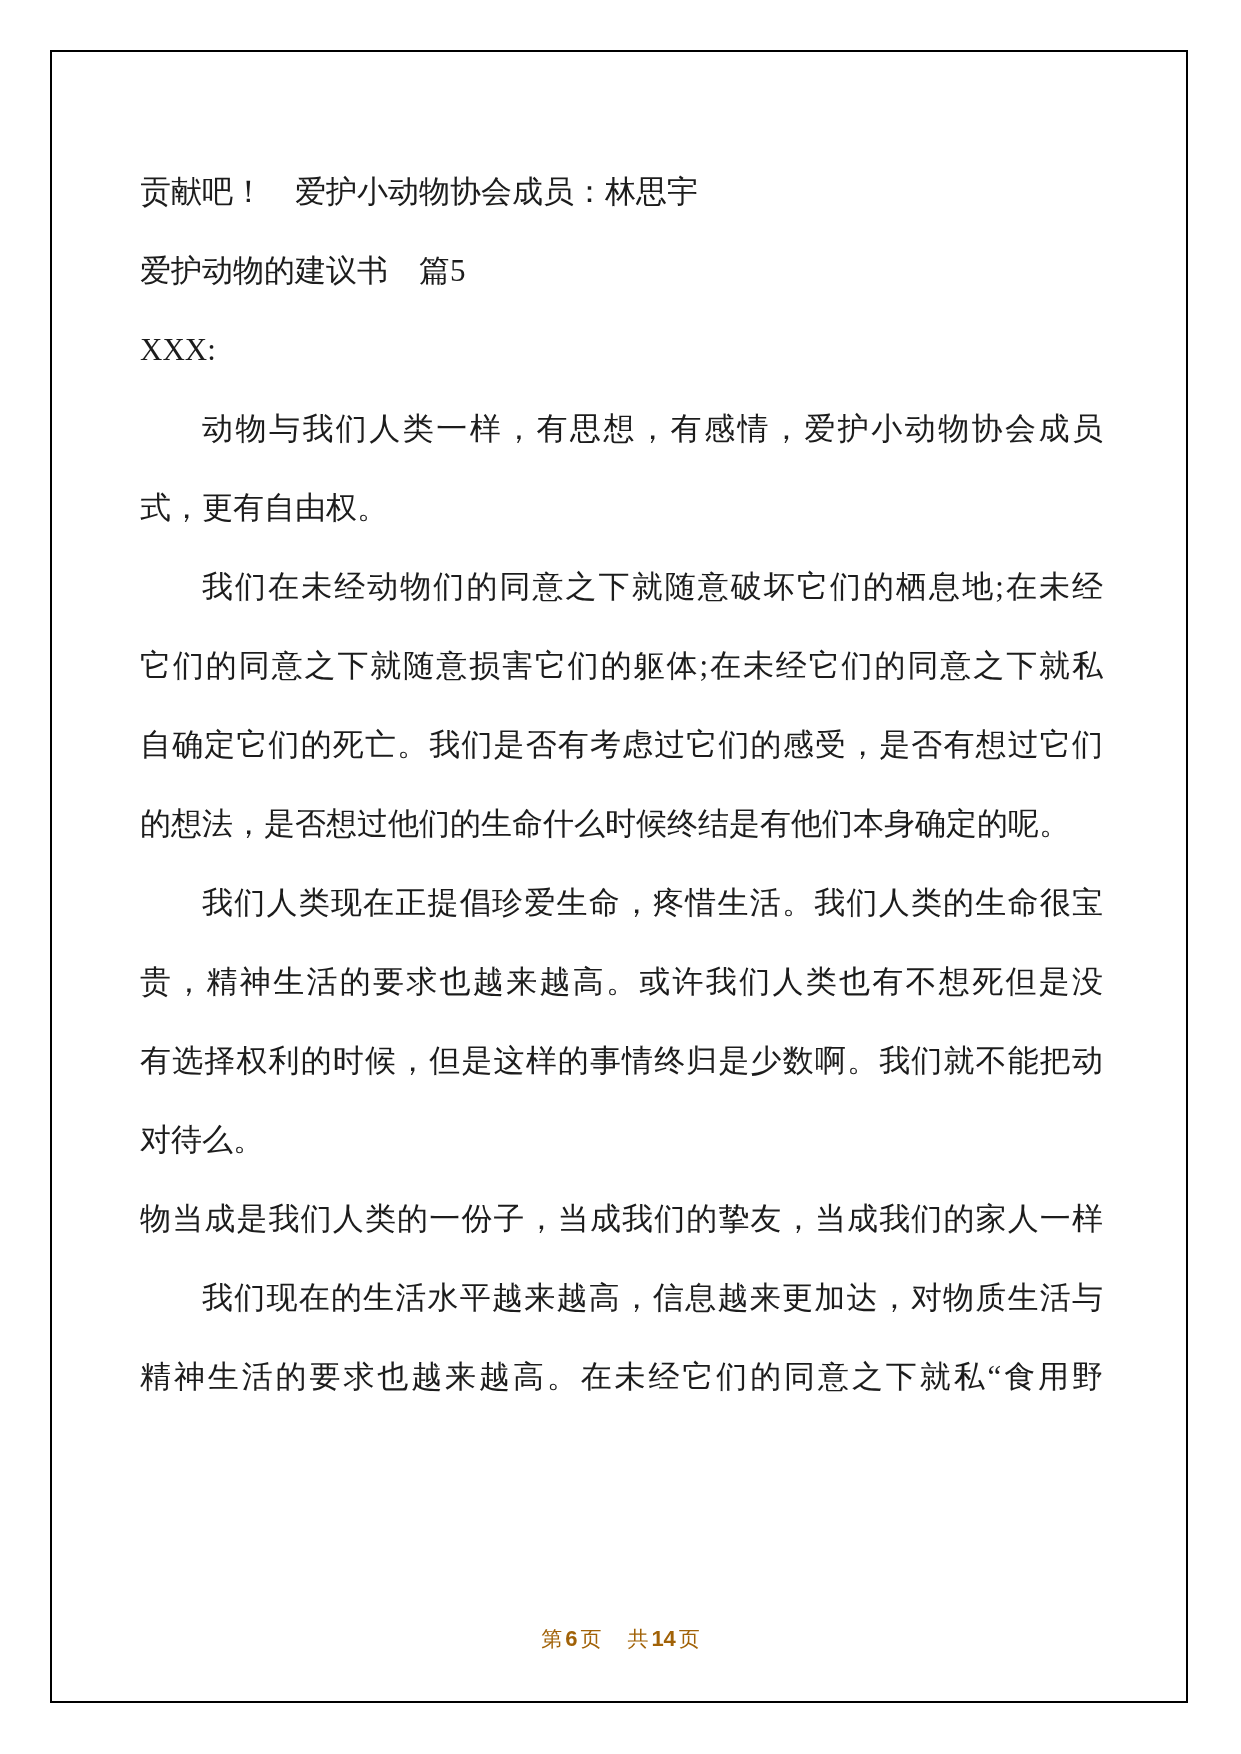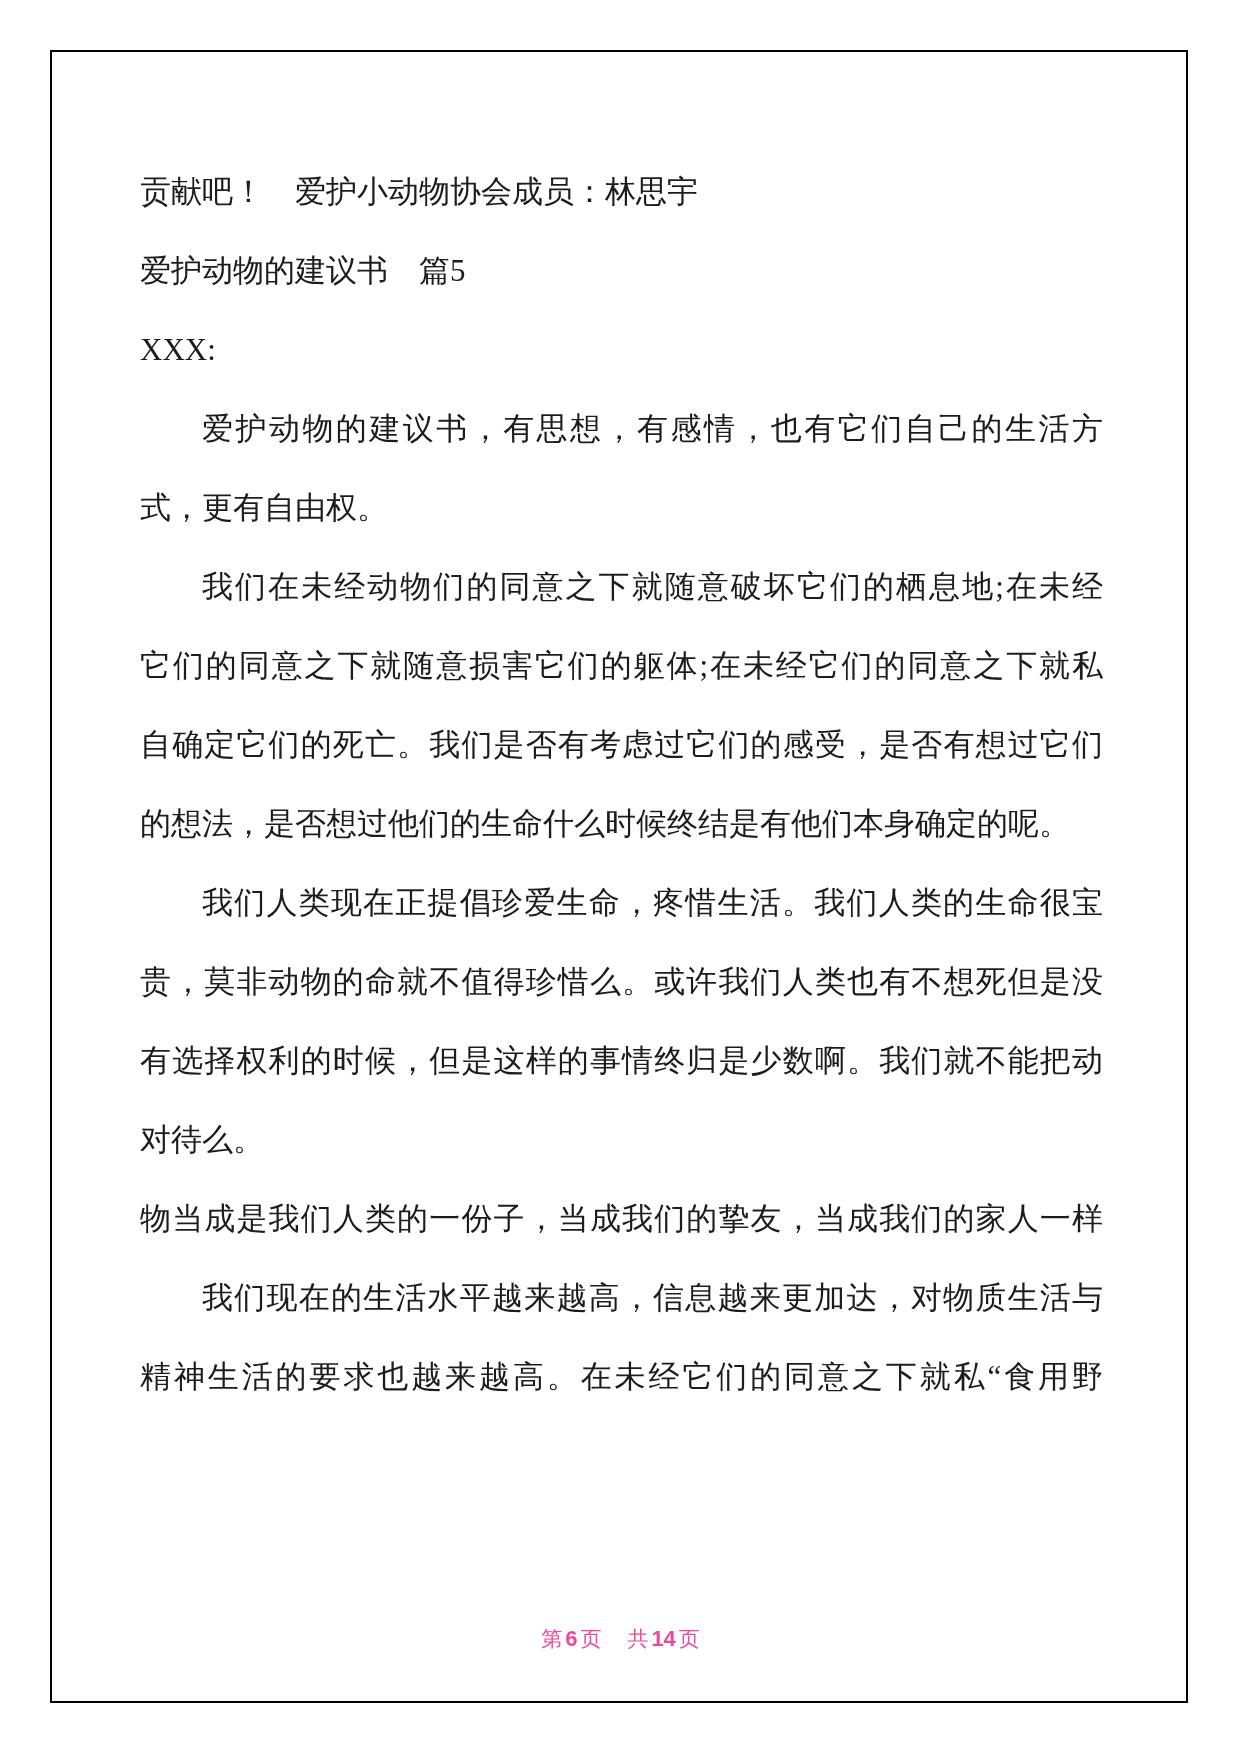--- a/index.html
+++ b/index.html
@@ -46,21 +46,21 @@
     text-align: justify;
     text-align-last: justify;
   }
   .page-footer {
     position: absolute;
     left: 0;
     top: 1622px;
     width: 100%;
     text-align: center;
     font-size: 21px;
-    color: #ec4899;
+    color: #a16207;
     line-height: 34px;
   }
   .page-footer .num {
     font-family: "Liberation Sans", sans-serif;
     font-weight: bold;
     font-size: 22px;
     margin: 0 3px;
   }
   .page-footer .wide-gap {
     display: inline-block;
@@ -71,28 +71,28 @@
 <body>
 
 <div class="screen">
 
   <div class="page-border"></div>
 
   <div class="text-block">
       <div class="text-line">贡献吧！　爱护小动物协会成员：林思宇</div>
       <div class="text-line">爱护动物的建议书　篇5</div>
       <div class="text-line">XXX:</div>
-      <div class="text-line indent justify">爱护动物的建议书，有思想，有感情，也有它们自己的生活方</div>
+      <div class="text-line indent justify">动物与我们人类一样，有思想，有感情，爱护小动物协会成员</div>
       <div class="text-line">式，更有自由权。</div>
       <div class="text-line indent justify">我们在未经动物们的同意之下就随意破坏它们的栖息地;在未经</div>
       <div class="text-line justify">它们的同意之下就随意损害它们的躯体;在未经它们的同意之下就私</div>
       <div class="text-line justify">自确定它们的死亡。我们是否有考虑过它们的感受，是否有想过它们</div>
       <div class="text-line">的想法，是否想过他们的生命什么时候终结是有他们本身确定的呢。</div>
       <div class="text-line indent justify">我们人类现在正提倡珍爱生命，疼惜生活。我们人类的生命很宝</div>
-      <div class="text-line justify">贵，莫非动物的命就不值得珍惜么。或许我们人类也有不想死但是没</div>
+      <div class="text-line justify">贵，精神生活的要求也越来越高。或许我们人类也有不想死但是没</div>
       <div class="text-line justify">有选择权利的时候，但是这样的事情终归是少数啊。我们就不能把动</div>
       <div class="text-line">对待么。</div>
       <div class="text-line justify">物当成是我们人类的一份子，当成我们的挚友，当成我们的家人一样</div>
       <div class="text-line indent justify">我们现在的生活水平越来越高，信息越来更加达，对物质生活与</div>
       <div class="text-line justify">精神生活的要求也越来越高。在未经它们的同意之下就私“食用野</div>
     </div>
 
   <div class="page-footer"><span>第</span><span class="num">6</span><span>页</span><span class="wide-gap"></span><span>共</span><span class="num">14</span><span>页</span></div>
 
 </div>

